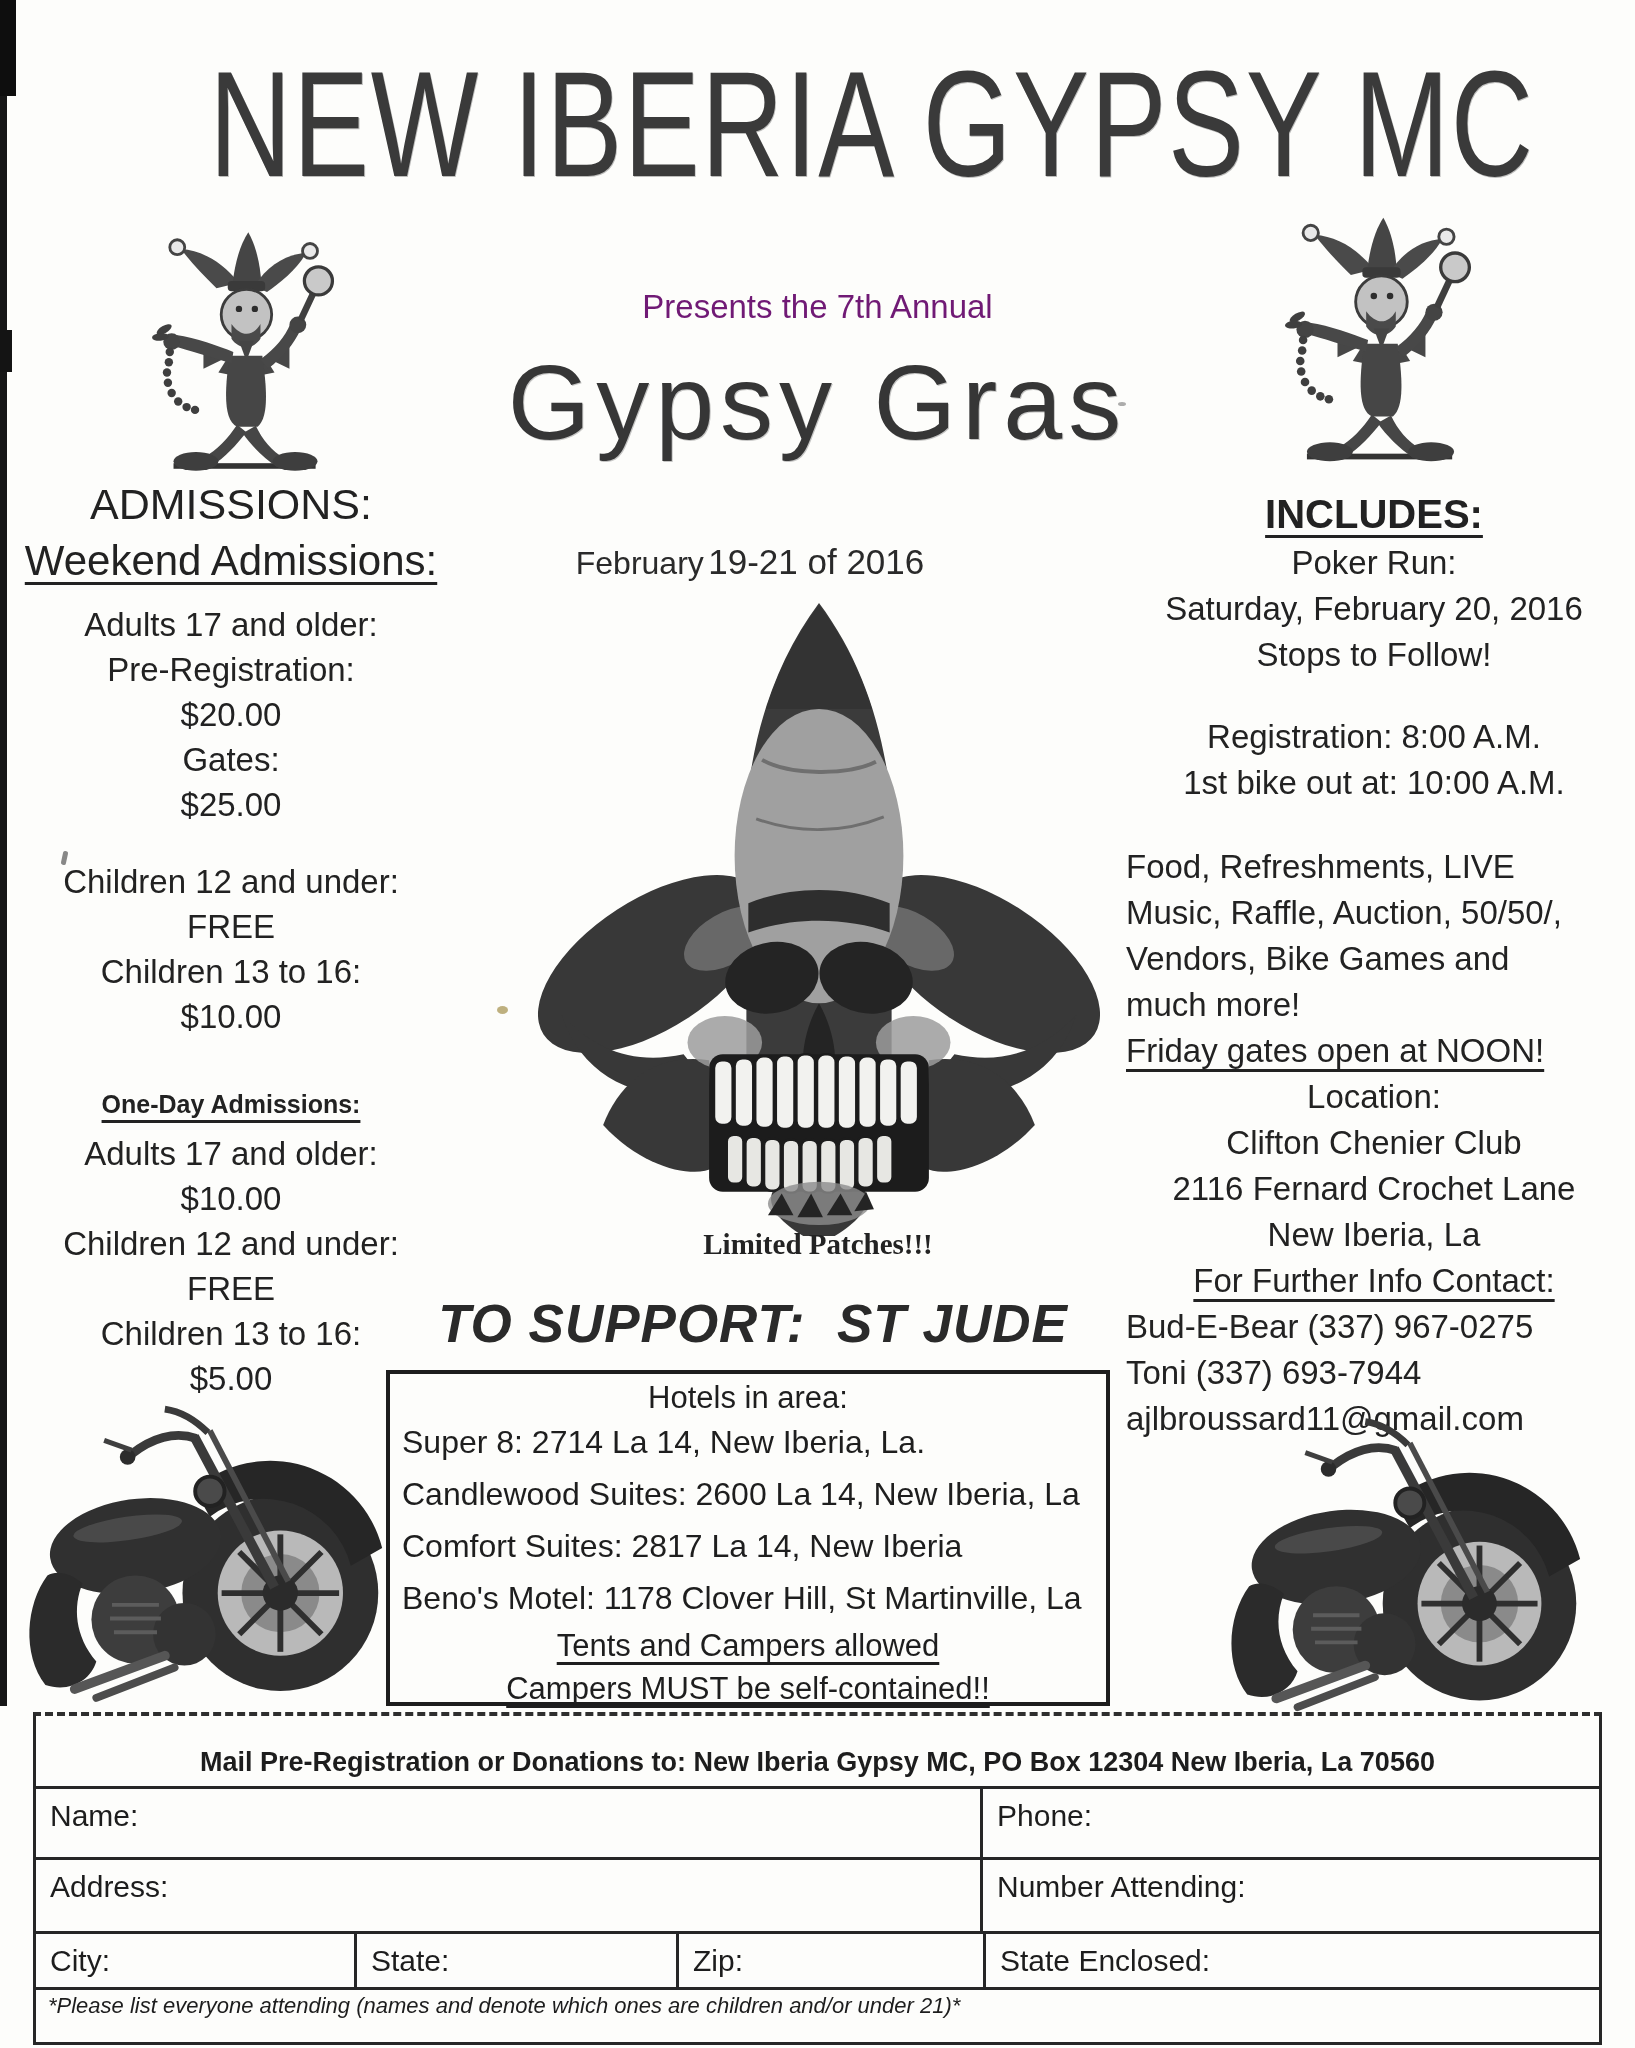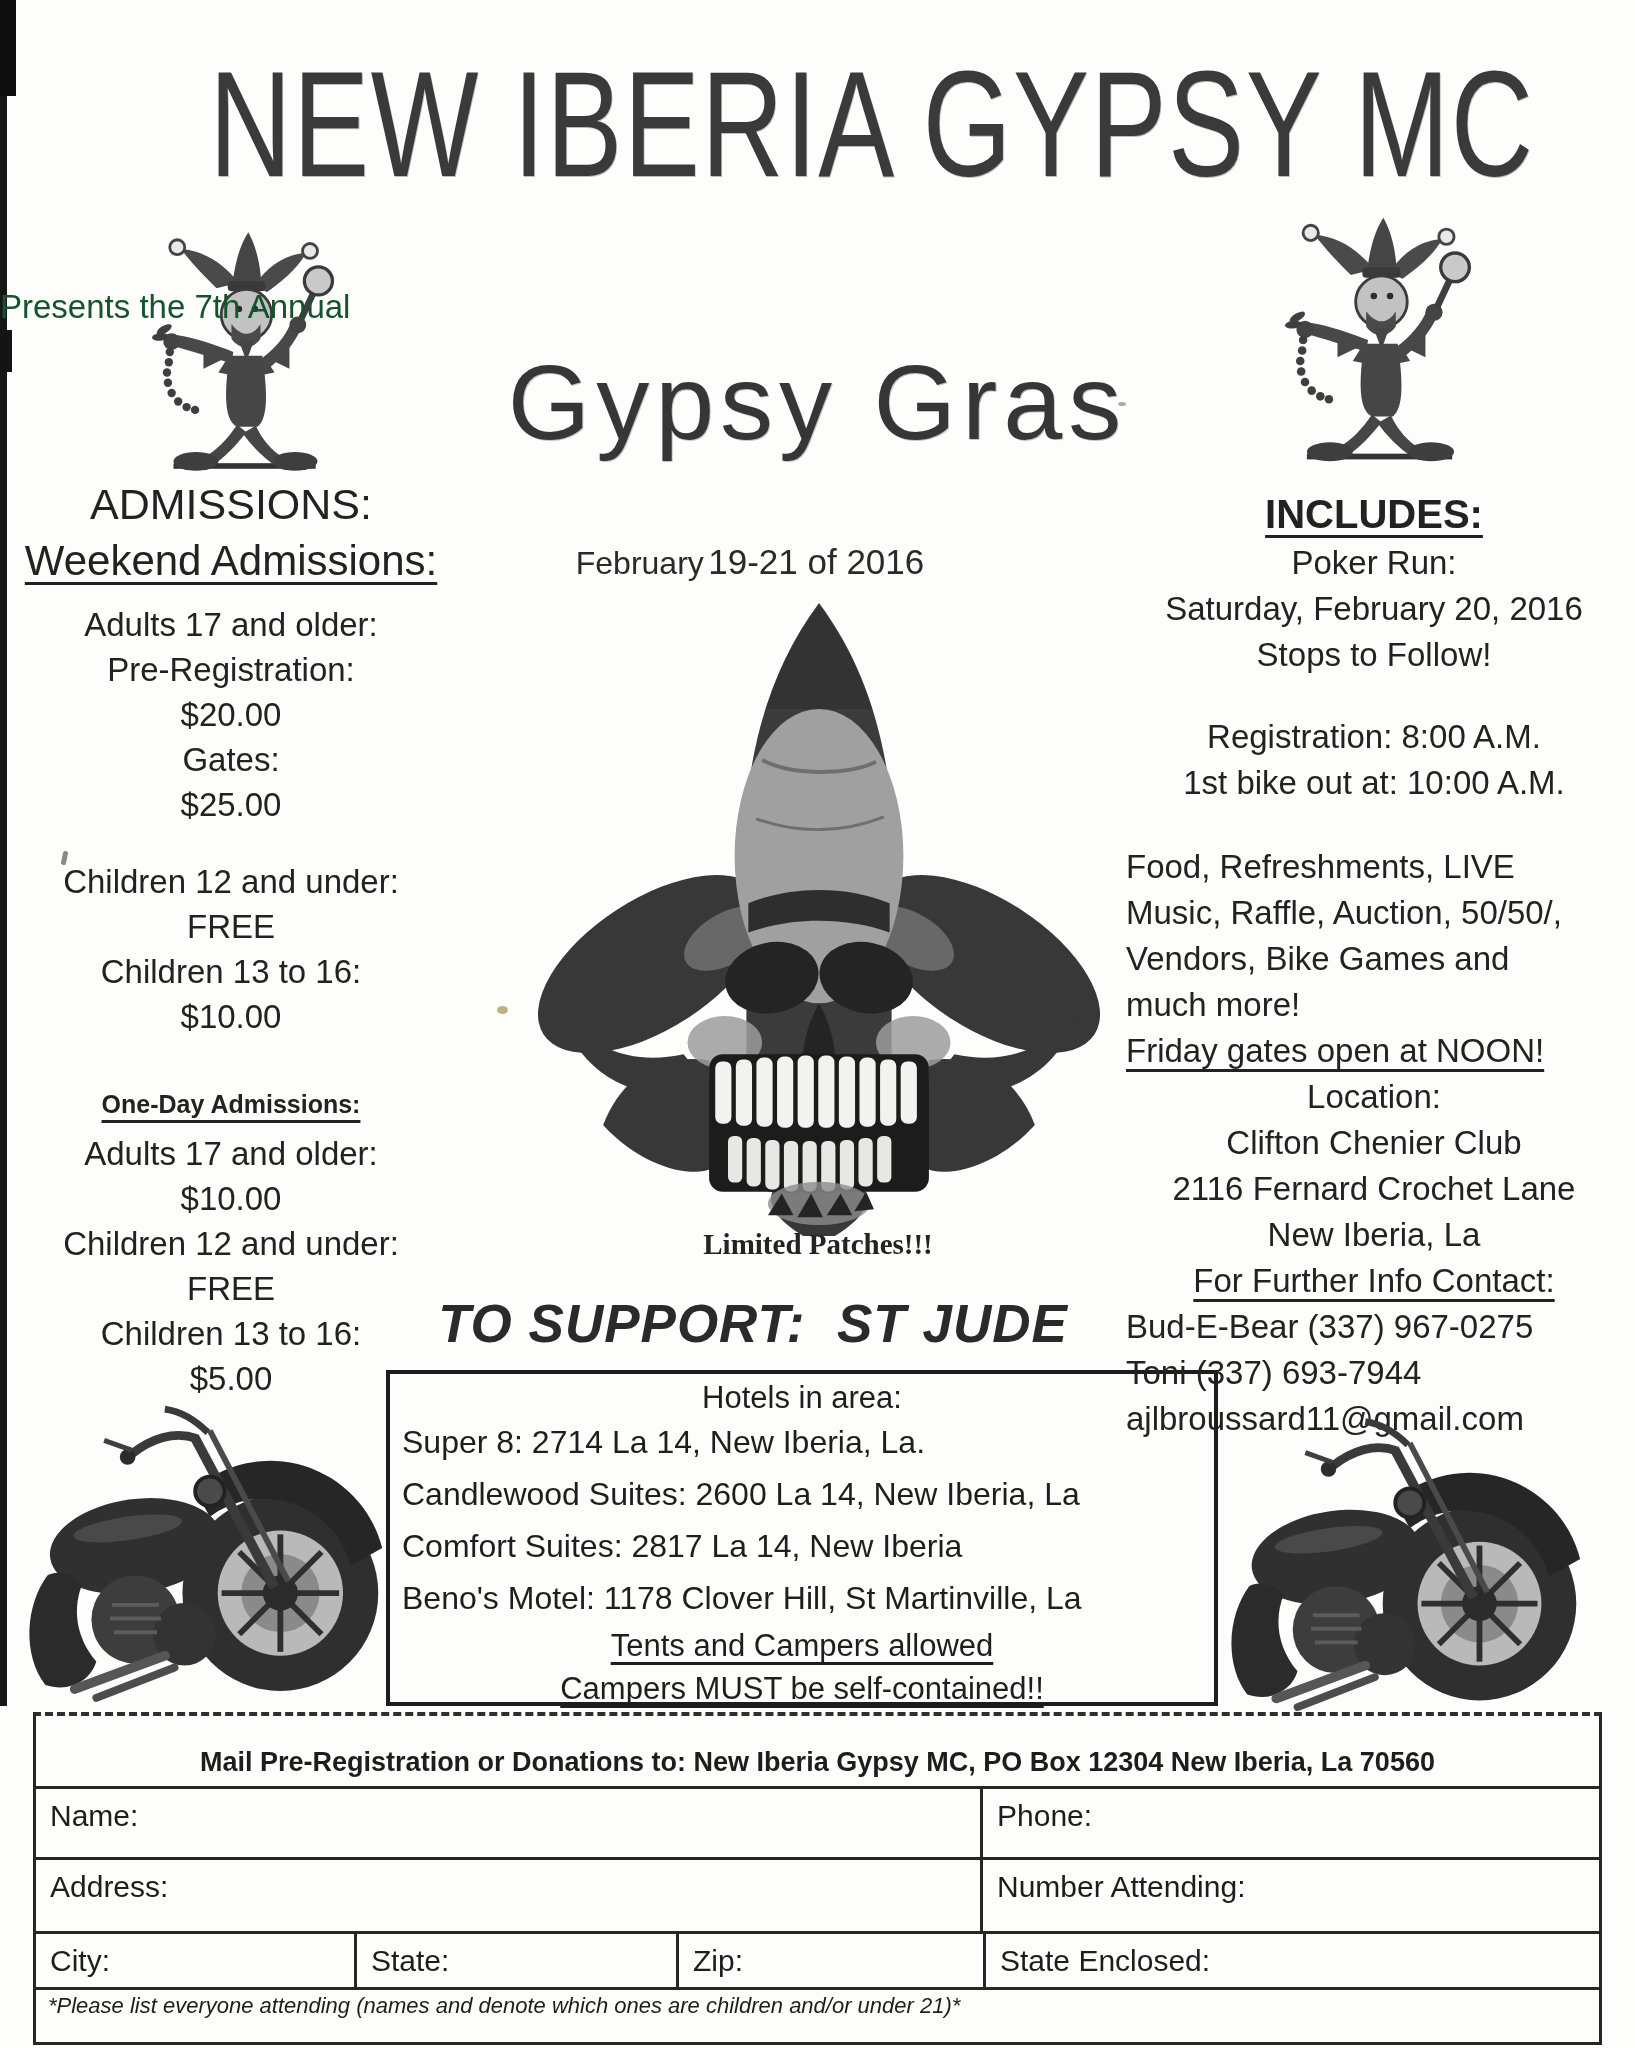--- a/index.html
+++ b/index.html
@@ -15,21 +15,21 @@
   .speck2{position:absolute;left:62px;top:851px;width:5px;height:14px;background:#555;border-radius:2px;transform:rotate(12deg);opacity:.7;}
   .speck3{position:absolute;left:1118px;top:402px;width:8px;height:4px;background:#777;border-radius:50%;opacity:.6;}
   .u{text-decoration:underline;text-decoration-thickness:3px;text-underline-offset:7px;}
   .b{font-weight:700;}
 
   .title{position:absolute;left:0;right:0;top:46px;margin:0;text-align:center;
          font-size:150px;font-weight:400;line-height:1.05;color:#3a3a3a;white-space:nowrap;
          text-shadow:1px 1px 0 rgba(70,70,70,.35);}
   .title-inner{display:inline-block;transform:scaleX(0.76);transform-origin:center top;letter-spacing:2px;}
 
-  .presents{position:absolute;left:0;right:0;top:288px;text-align:left;font-size:33px;color:#14532d;}
+  .presents{position:absolute;left:0;right:0;top:288px;text-align:center;font-size:33px;color:#701a75;}
   .event-name{position:absolute;left:0;right:0;top:342px;text-align:center;font-size:106px;
               letter-spacing:6px;color:#363636;text-shadow:1px 1px 0 rgba(70,70,70,.3);}
   .event-date{position:absolute;left:490px;top:542px;width:520px;text-align:center;color:#2a2a2a;white-space:nowrap;}
   .date-month{font-size:32px;}
   .date-days{font-size:35px;}
 
   .jester{position:absolute;}
   .jester-left{left:138px;top:222px;width:215px;height:258px;}
   .jester-right{left:1268px;top:210px;width:225px;height:258px;}
 
@@ -41,21 +41,21 @@
   .oneday-heading{margin-top:40px;font-size:25px;line-height:50px;margin-bottom:2px;}
 
   .fleur{position:absolute;left:505px;top:588px;width:628px;height:648px;}
 
   .limited{position:absolute;left:598px;top:1228px;width:440px;text-align:center;
            font-family:"Liberation Serif",serif;font-weight:700;font-size:29px;color:#232323;}
   .support{position:absolute;left:405px;top:1293px;width:696px;text-align:center;
            font-size:53px;font-weight:700;font-style:italic;letter-spacing:1px;
            white-space:pre;color:#2a2a2a;}
 
-  .hotels-box{position:absolute;left:386px;top:1370px;width:832px;height:336px;box-sizing:border-box;
+  .hotels-box{position:absolute;left:386px;top:1370px;width:724px;height:336px;box-sizing:border-box;
               border:4px solid #1d1d1d;text-align:center;color:#1e1e1e;padding-top:6px;}
   .hotels-heading{font-size:31px;line-height:36px;}
   .hotels-list{text-align:left;padding-left:12px;font-size:32px;line-height:52px;white-space:nowrap;}
   .hotels-notes{font-size:31px;line-height:43px;}
   .hotels-notes .line{text-decoration:underline;text-decoration-thickness:3px;text-underline-offset:6px;}
 
   .right-col{position:absolute;left:1126px;top:488px;width:496px;text-align:center;
              font-size:33px;line-height:46px;color:#222;}
   .includes-heading{font-size:40px;line-height:52px;}
   .times{margin-top:36px;}

